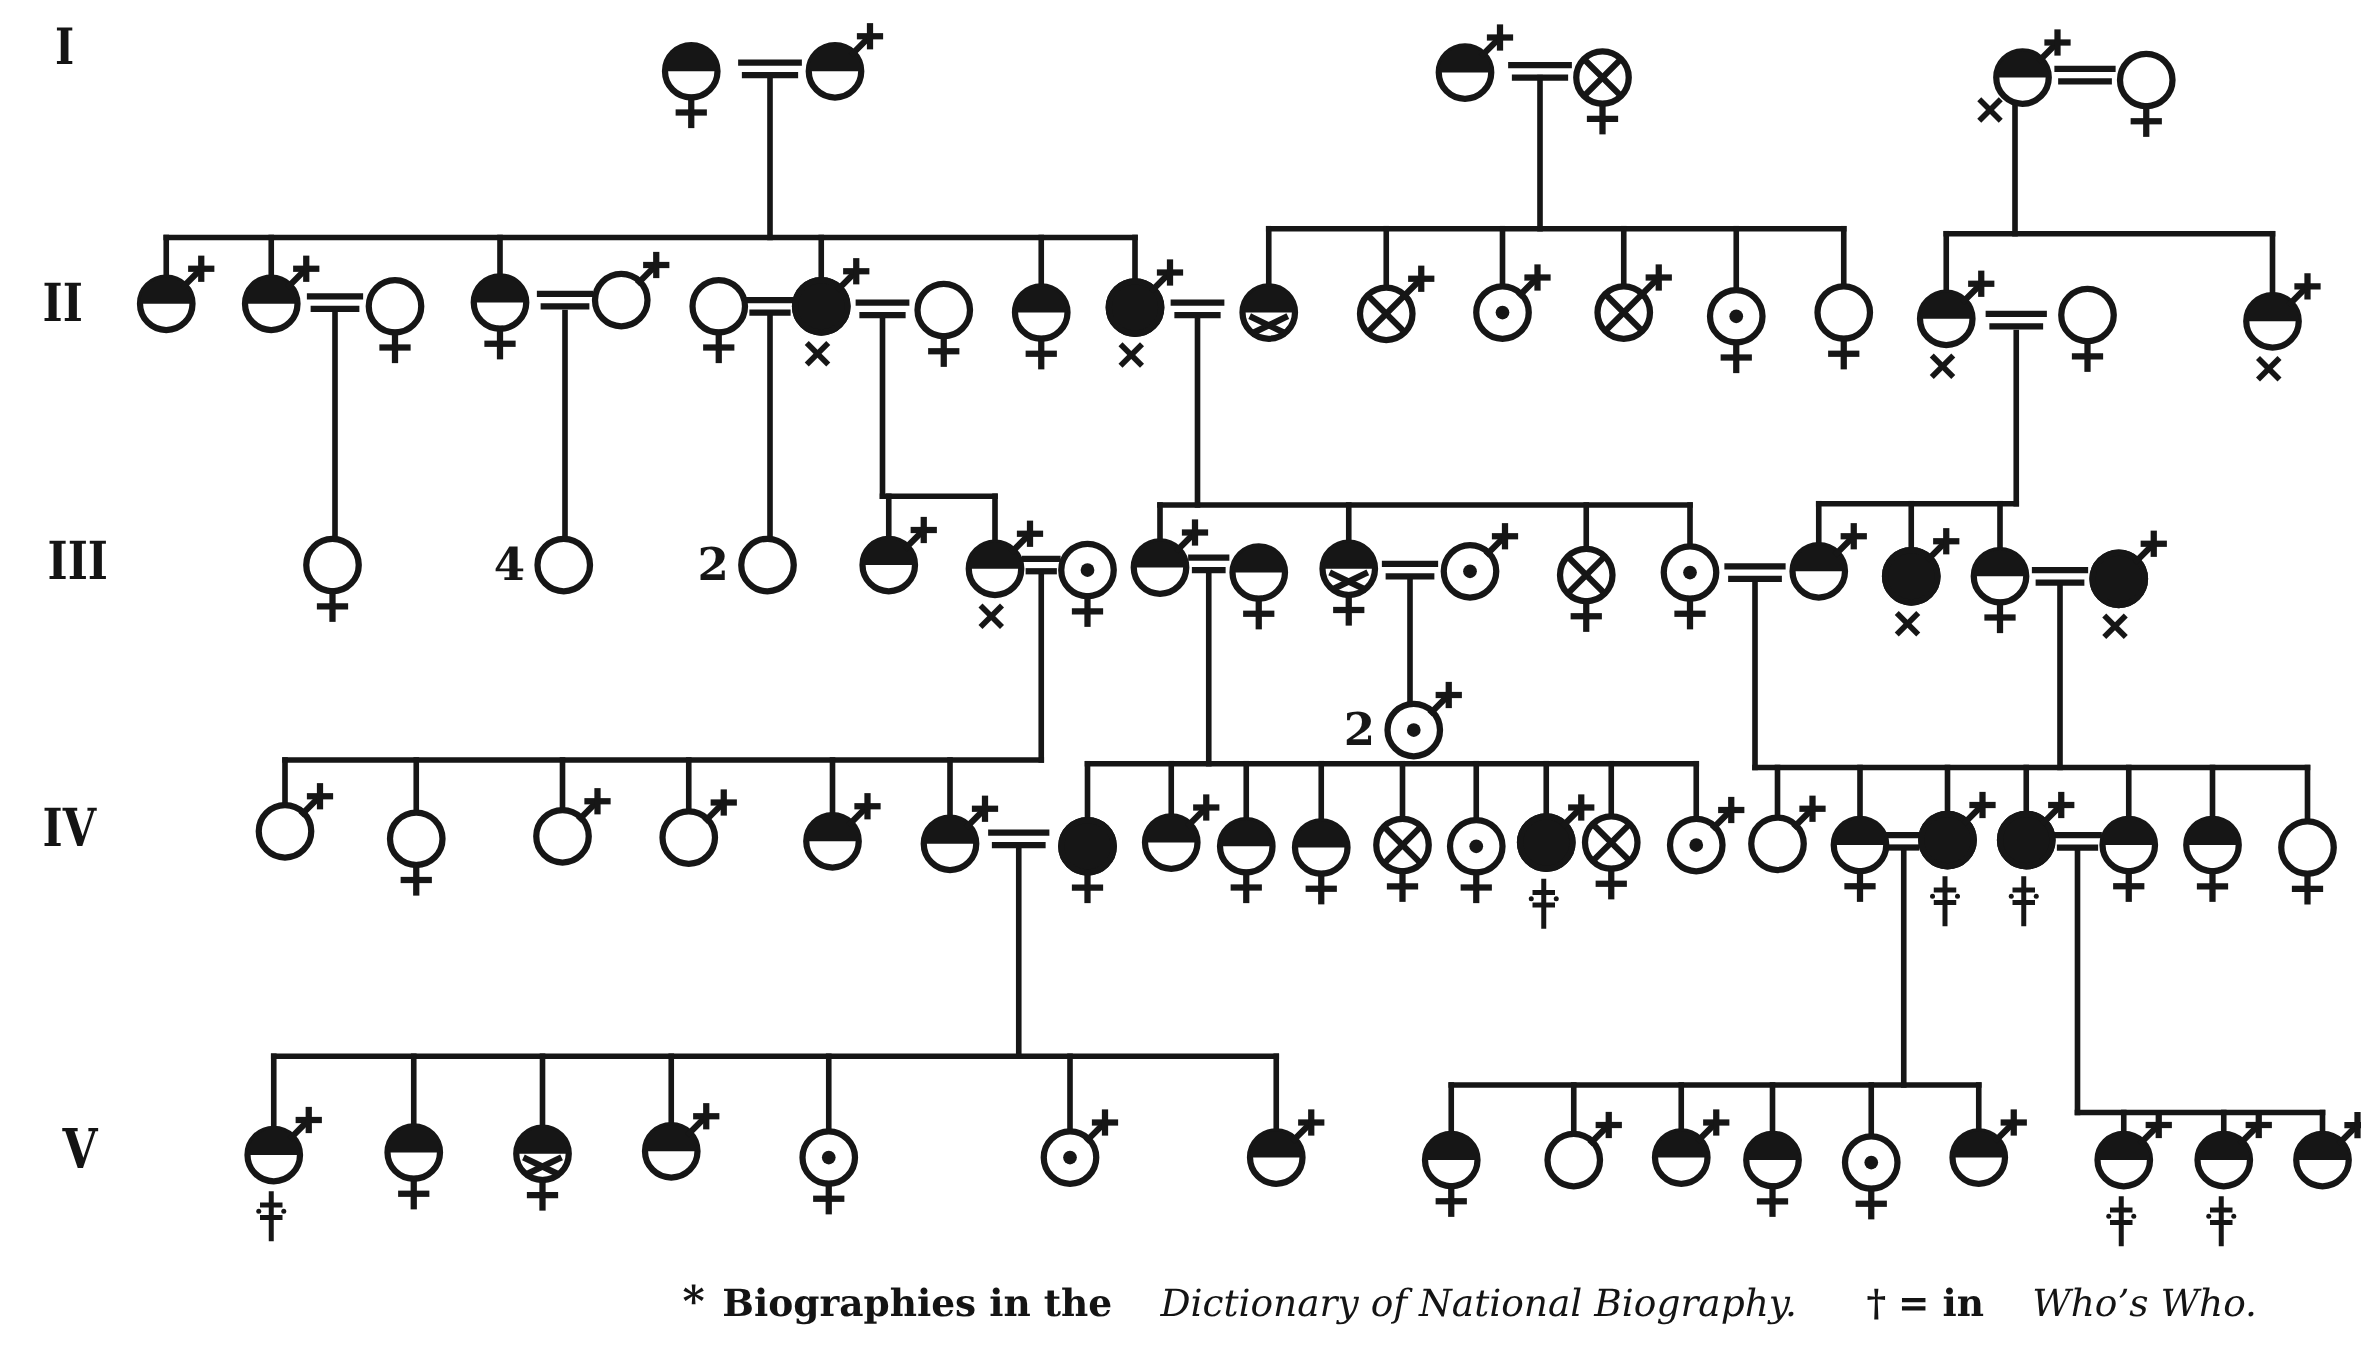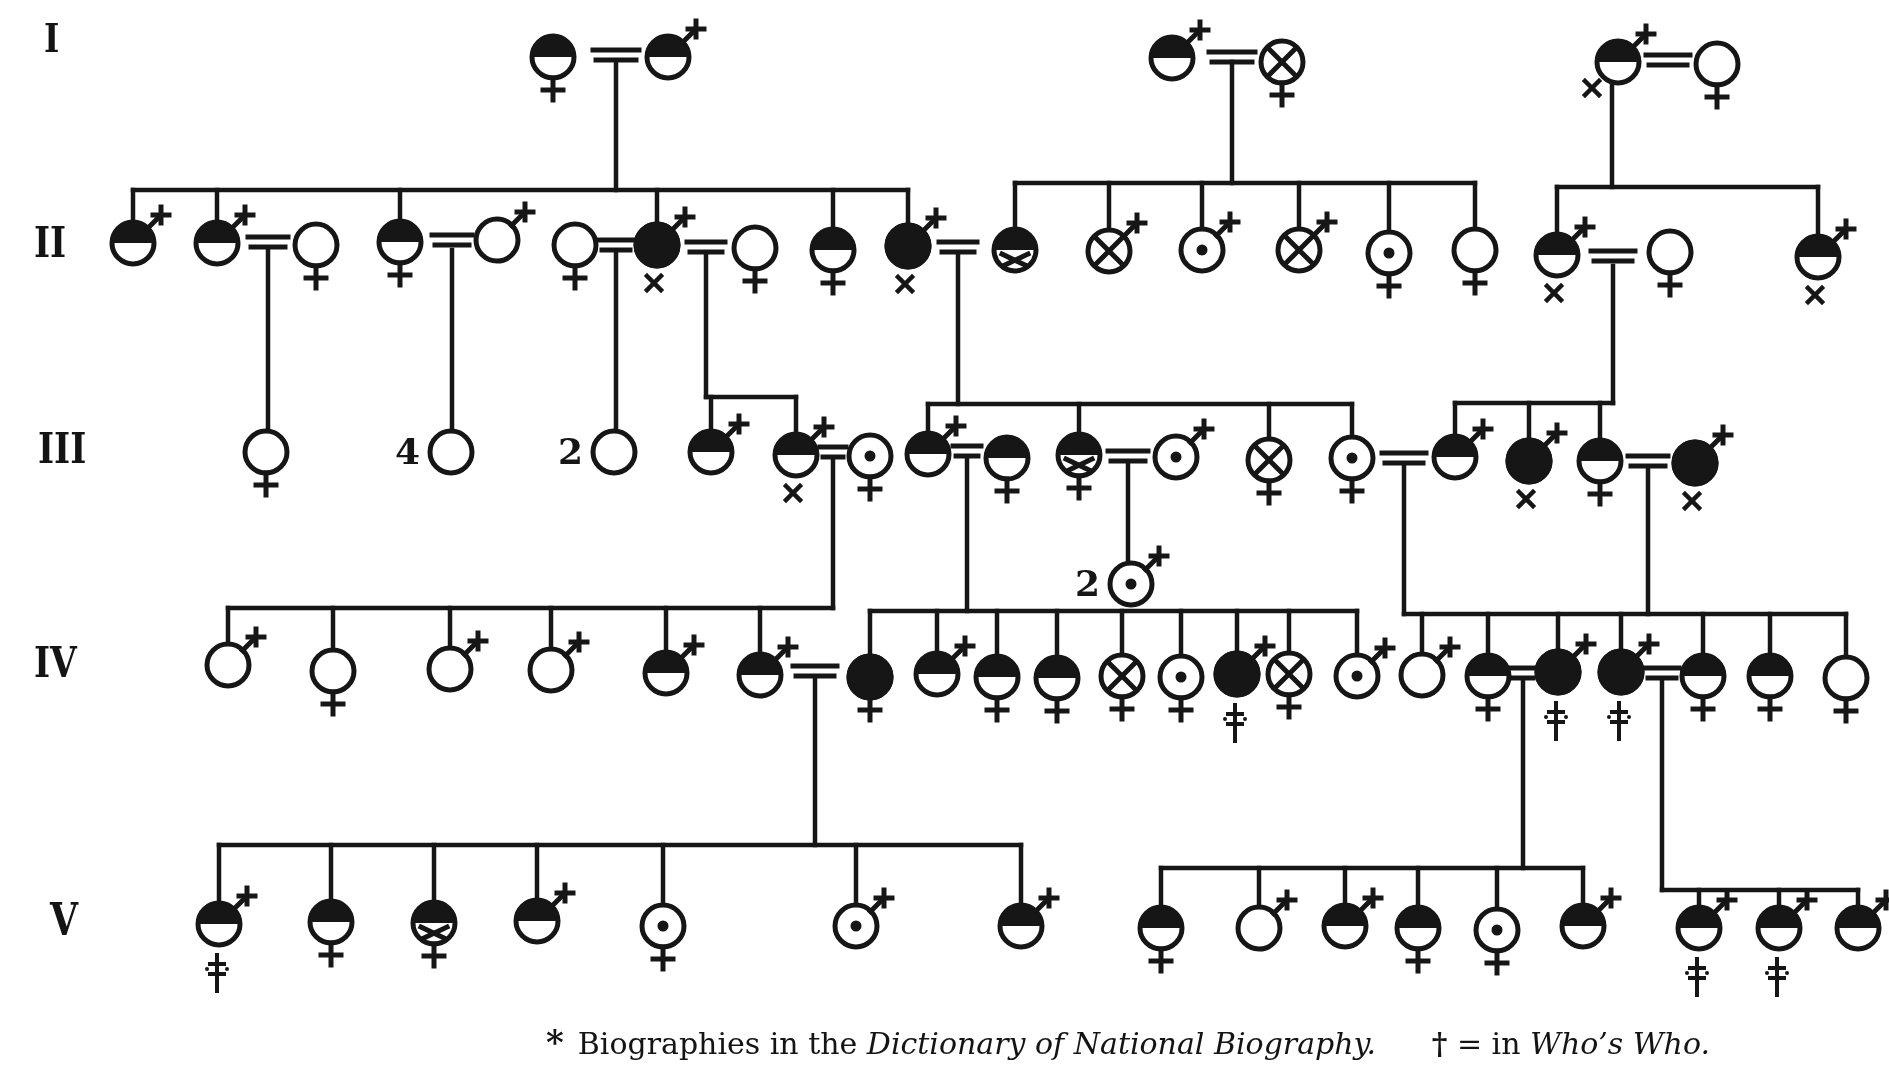--- a/index.html
+++ b/index.html
@@ -2,22 +2,22 @@
 <html><head>
 <meta charset="utf-8">
 <style>
   html,body{margin:0;padding:0;background:#e8e8e8;}
   .stage{position:relative;width:1889px;height:1084px;background:#ffffff;overflow:hidden;
          font-family:"DejaVu Serif", serif;}
   .gen-label{position:absolute;font-family:"DejaVu Serif", serif;font-weight:700;color:#141414;
              line-height:1;transform:scaleX(.82);transform-origin:left top;}
   .caption{position:absolute;left:546px;top:1022px;font-size:30px;color:#141414;white-space:nowrap;
            font-family:"DejaVu Serif", serif;}
-  .caption .b{font-weight:400;}
-  .caption i{font-style:italic;}
+  .caption .b{font-weight:700;}
+  .caption i{font-style:italic;margin-left:29px;}
   .caption .dag{margin-left:46px;font-weight:700;}
   .caption .star{font-size:34px;font-weight:700;margin-right:14px;}
   svg{position:absolute;left:0;top:0;}
 </style>
 </head>
 <body>
 
 <div class="stage">
   <svg width="1889" height="1084" viewBox="0 0 1889 1084" xmlns="http://www.w3.org/2000/svg">
       <g>

